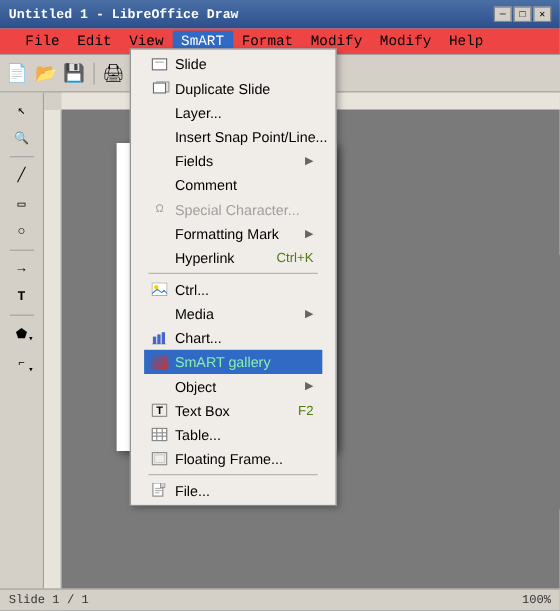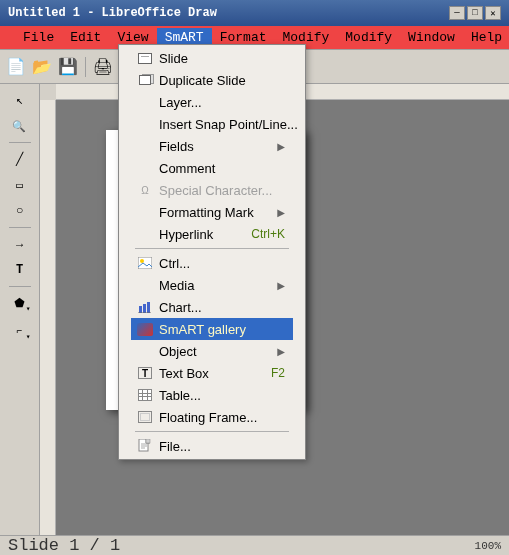--- a/index.html
+++ b/index.html
@@ -141,21 +141,21 @@
       padding: 3px 8px 3px 28px;
       cursor: pointer;
       color: #000;
       font-size: 13px;
       position: relative;
       min-height: 22px;
       white-space: nowrap;
     }
     .dropdown-item.highlighted {
       background: #316ac5;
-      color: #fef9c3;
+      color: #86efac;
     }
     .dropdown-item.disabled {
       color: #a0a0a0;
     }
     .dropdown-separator {
       height: 1px;
       background: #b0b0b0;
       margin: 3px 4px;
     }
     .item-icon {
@@ -271,21 +271,20 @@
     </div>
 
     <div class="menu-bar">
       <div class="menu-item">File</div>
       <div class="menu-item">Edit</div>
       <div class="menu-item">View</div>
       <div class="menu-item active">SmART</div>
       <div class="menu-item">Format</div>
       <div class="menu-item">Modify</div>
       <div class="menu-item">Modify</div>
-      <div class="menu-item">Window</div>
       <div class="menu-item">Help</div>
     </div>
 
     <div class="toolbar-area">
       <div class="toolbar-btn">
         <span style="font-size:16px;">📄</span>
       </div>
       <div class="toolbar-btn">
         <span style="font-size:16px;">📂</span>
       </div>
@@ -367,21 +366,21 @@
         <div style="display:flex;flex:1;overflow:hidden;">
           <div class="ruler-v"></div>
           <div class="canvas-scroll-area">
             <div class="white-page"></div>
           </div>
         </div>
       </div>
     </div>
 
     <div class="status-bar">
-      <span style="font-size:17px;">Slide 1 / 1</span>
+      <span style="font-size:11px;">Slide 1 / 1</span>
       <span style="flex:1;"></span>
       <span style="font-size:11px;">100%</span>
     </div>
   </div>
 
   <div class="dropdown-menu">
 
     <div class="dropdown-item">
       <span class="item-icon">
         <div style="width:14px;height:11px;background:white;border:1px solid #666;position:relative;">

